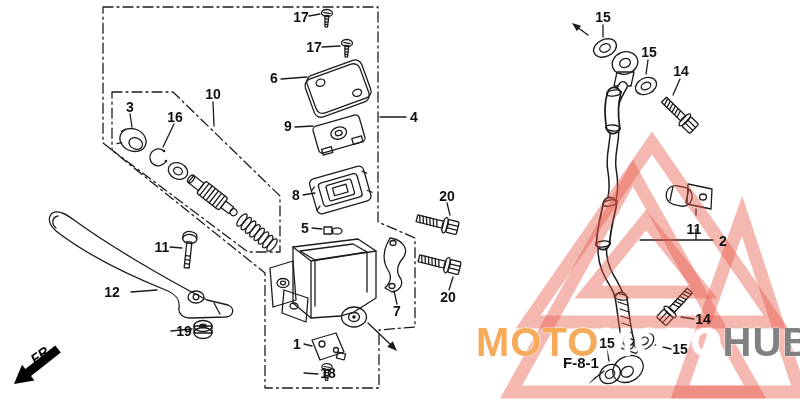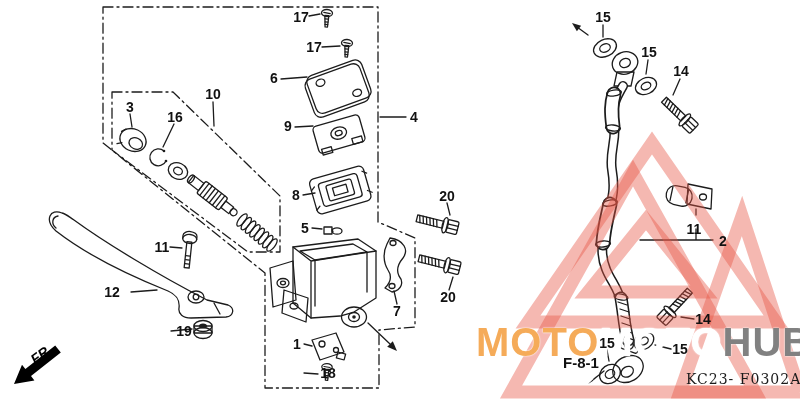--- a/index.html
+++ b/index.html
@@ -313,16 +313,15 @@
       <div class="callout" style="left: 649px; top: 52px;">15</div>
       <div class="callout" style="left: 681px; top: 71px;">14</div>
       <div class="callout" style="left: 694px; top: 222px; margin-top: 7px;">11</div>
       <div class="callout" style="left: 723px; top: 241px;">2</div>
       <div class="callout" style="left: 703px; top: 319px;">14</div>
       <div class="callout" style="left: 680px; top: 349px;">15</div>
       <div class="callout" style="left: 607px; top: 343px;">15</div>
     </div>
 
 <div class="f81">F-8-1</div>
-<div class="code">KC23- F0302A</div>
 <div class="fr">FR.</div>
 
 </div>
 
 </body></html>

